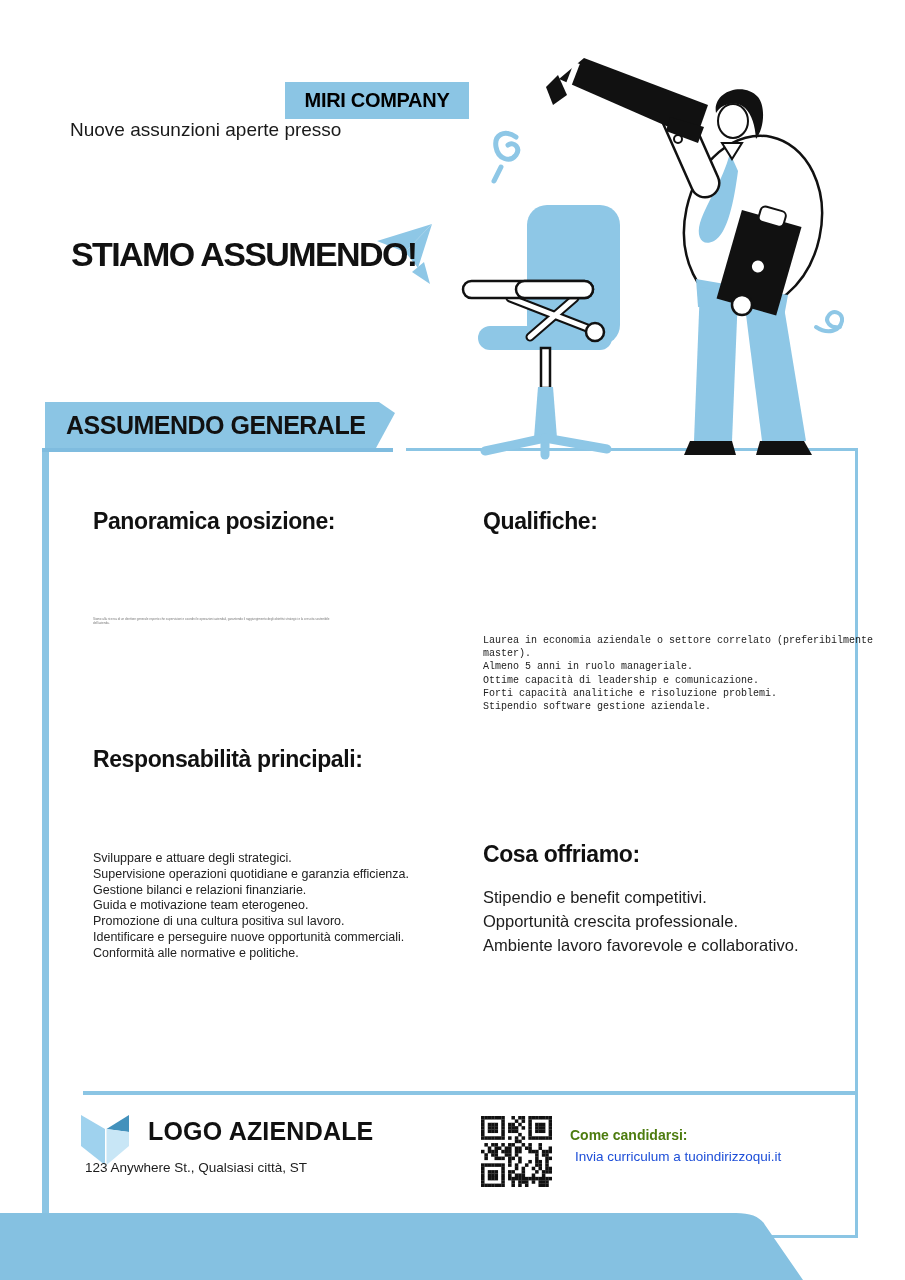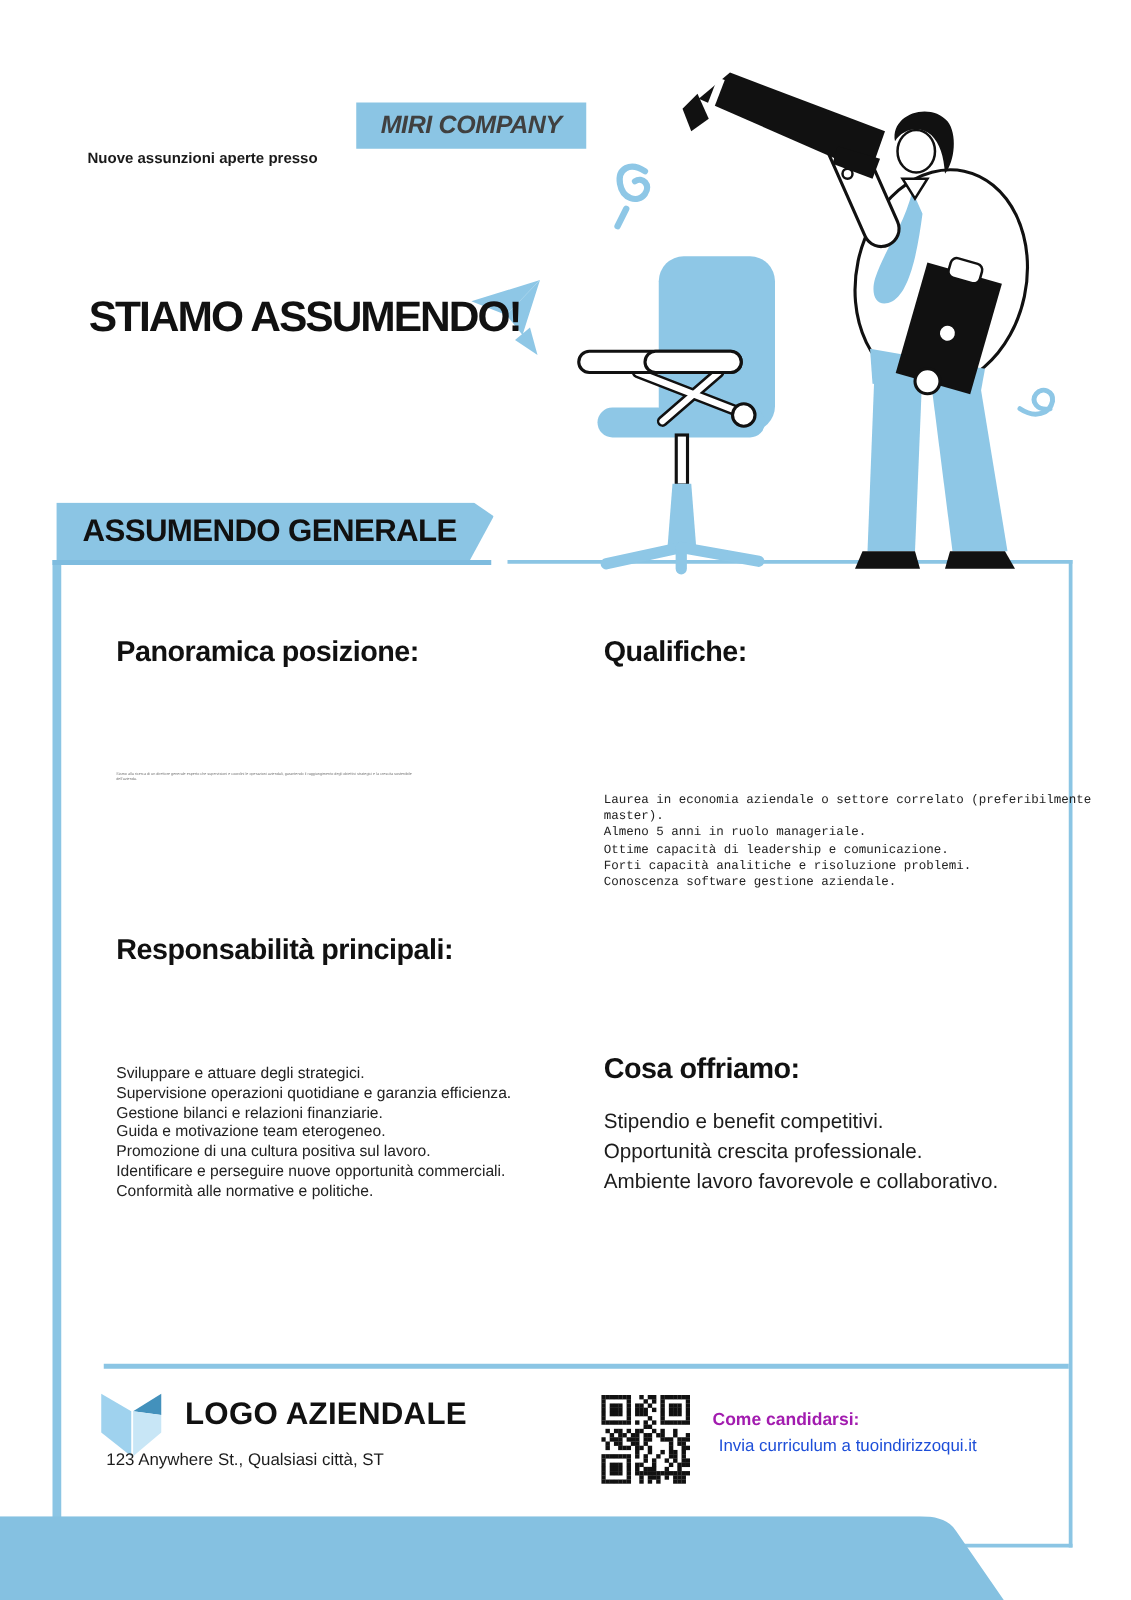--- a/index.html
+++ b/index.html
@@ -7,24 +7,24 @@
     --accent-deep:#7FBCDF;
     --band:#85C1E1;
     --illo:#8EC7E6;
     --ink:#1A1A1A;
   }
   *{box-sizing:border-box;margin:0;padding:0;}
   html,body{background:#fff;}
   body{font-family:"Liberation Sans",sans-serif;color:var(--ink);}
   .page{position:relative;width:905px;height:1280px;background:#fff;overflow:hidden;}
 
-  .intro-line{position:absolute;left:70px;top:91px;font-size:12px;font-weight:700;color:var(--ink);margin-top:28px;}
+  .intro-line{position:absolute;left:70px;top:91px;font-size:19px;font-weight:400;color:var(--ink);margin-top:28px;}
   .company-box{position:absolute;left:285px;top:82px;width:184px;height:37px;background:var(--accent);
     display:flex;align-items:center;justify-content:center;}
-  .company-box span{font-size:20px;font-weight:700;letter-spacing:-0.3px;color:#404040;font-style:italic;}
+  .company-box span{font-size:20px;font-weight:700;letter-spacing:-0.3px;color:#000000;}
 
   .headline{position:absolute;left:71px;top:235px;font-size:34px;font-weight:800;letter-spacing:-1.6px;color:#111;z-index:3;}
   .headline-spark{position:absolute;left:377px;top:224px;z-index:2;}
 
   .role-banner{position:absolute;left:45px;top:402px;width:350px;height:46px;background:var(--accent);
     clip-path:polygon(0 0,334px 0,350px 11px,331px 46px,0 46px);z-index:4;
     display:flex;align-items:center;padding-left:21px;}
   .role-banner span{font-size:25px;font-weight:700;letter-spacing:-0.5px;color:#111;}
   .banner-underbar{position:absolute;left:42px;top:448px;width:351px;height:4px;background:var(--accent-deep);z-index:1;}
   .box-top-border{position:absolute;left:406px;top:448px;width:452px;height:3px;background:var(--accent);z-index:1;}
@@ -46,21 +46,21 @@
   .list-qualifications{left:483px;top:634px;font-size:10px;line-height:13.2px;font-family:Liberation Mono, monospace;}
   .list-responsibilities{left:93px;top:851px;font-size:12.5px;line-height:15.8px;}
   .list-offer{left:483px;top:885px;font-size:16.5px;line-height:24px;color:#1c1c1c;}
 
   .footer-divider{position:absolute;left:83px;top:1091px;width:772px;height:4px;background:var(--accent);z-index:1;}
   .logo-icon{position:absolute;left:80px;top:1108px;z-index:1;}
   .logo-text{position:absolute;left:148px;top:1117px;font-size:25px;font-weight:700;letter-spacing:0.2px;color:#111;z-index:1;}
   .address{position:absolute;left:85px;top:1160px;font-size:13.5px;color:#1c1c1c;z-index:1;}
 
   .qr{position:absolute;left:481px;top:1116px;width:71px;height:71px;z-index:1;}
-  .apply-title{position:absolute;left:570px;top:1127px;font-size:14px;font-weight:700;color:#a21caf;z-index:1;}
+  .apply-title{position:absolute;left:570px;top:1127px;font-size:14px;font-weight:700;color:#4d7c0f;z-index:1;}
   .apply-line{position:absolute;left:575px;top:1149px;font-size:13.5px;color:#1d4ed8;z-index:1;}
 
   .bottom-band{position:absolute;left:0;top:1213px;width:905px;height:67px;z-index:5;}
 </style>
 </head>
 <body>
 
 <div class="page">
 
   <div class="intro-line">Nuove assunzioni aperte presso</div>
@@ -153,21 +153,21 @@
 
   <div class="sec-title t-overview">Panoramica posizione:</div>
   <div class="fine-print">Siamo alla ricerca di un direttore generale esperto che supervisioni e coordini le operazioni aziendali, garantendo il raggiungimento degli obiettivi strategici e la crescita sostenibile dell'azienda.</div>
 
   <div class="sec-title t-qualifications">Qualifiche:</div>
   <div class="list list-qualifications">
     <div>Laurea in economia aziendale o settore correlato (preferibilmente master).</div>
     <div>Almeno 5 anni in ruolo manageriale.</div>
     <div>Ottime capacità di leadership e comunicazione.</div>
     <div>Forti capacità analitiche e risoluzione problemi.</div>
-    <div>Conoscenza software gestione aziendale.</div>
+    <div>Stipendio software gestione aziendale.</div>
   </div>
 
   <div class="sec-title t-responsibilities">Responsabilità principali:</div>
   <div class="list list-responsibilities">
     <div>Sviluppare e attuare degli strategici.</div>
     <div>Supervisione operazioni quotidiane e garanzia efficienza.</div>
     <div>Gestione bilanci e relazioni finanziarie.</div>
     <div>Guida e motivazione team eterogeneo.</div>
     <div>Promozione di una cultura positiva sul lavoro.</div>
     <div>Identificare e perseguire nuove opportunità commerciali.</div>

